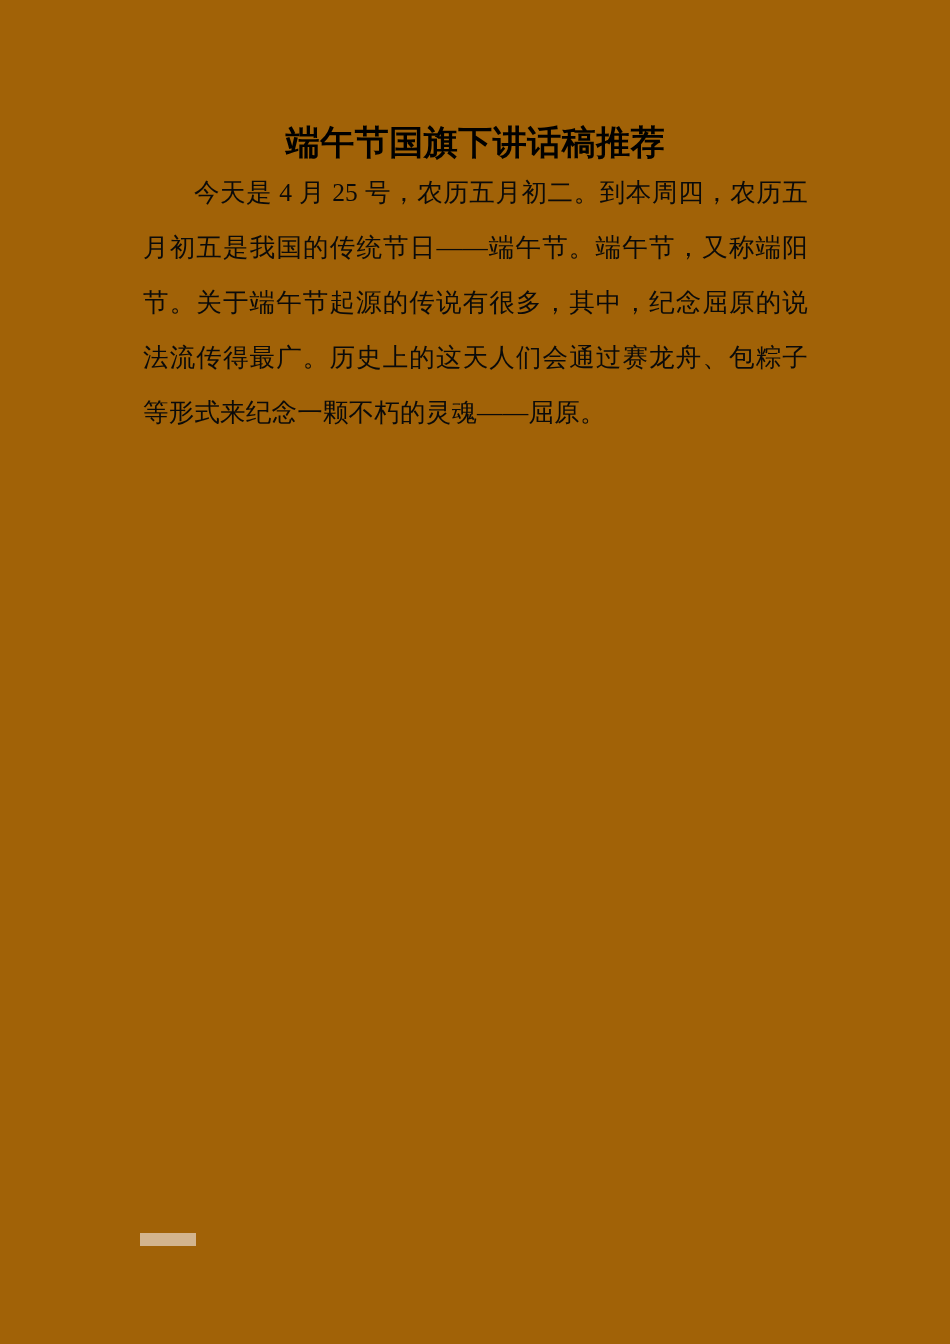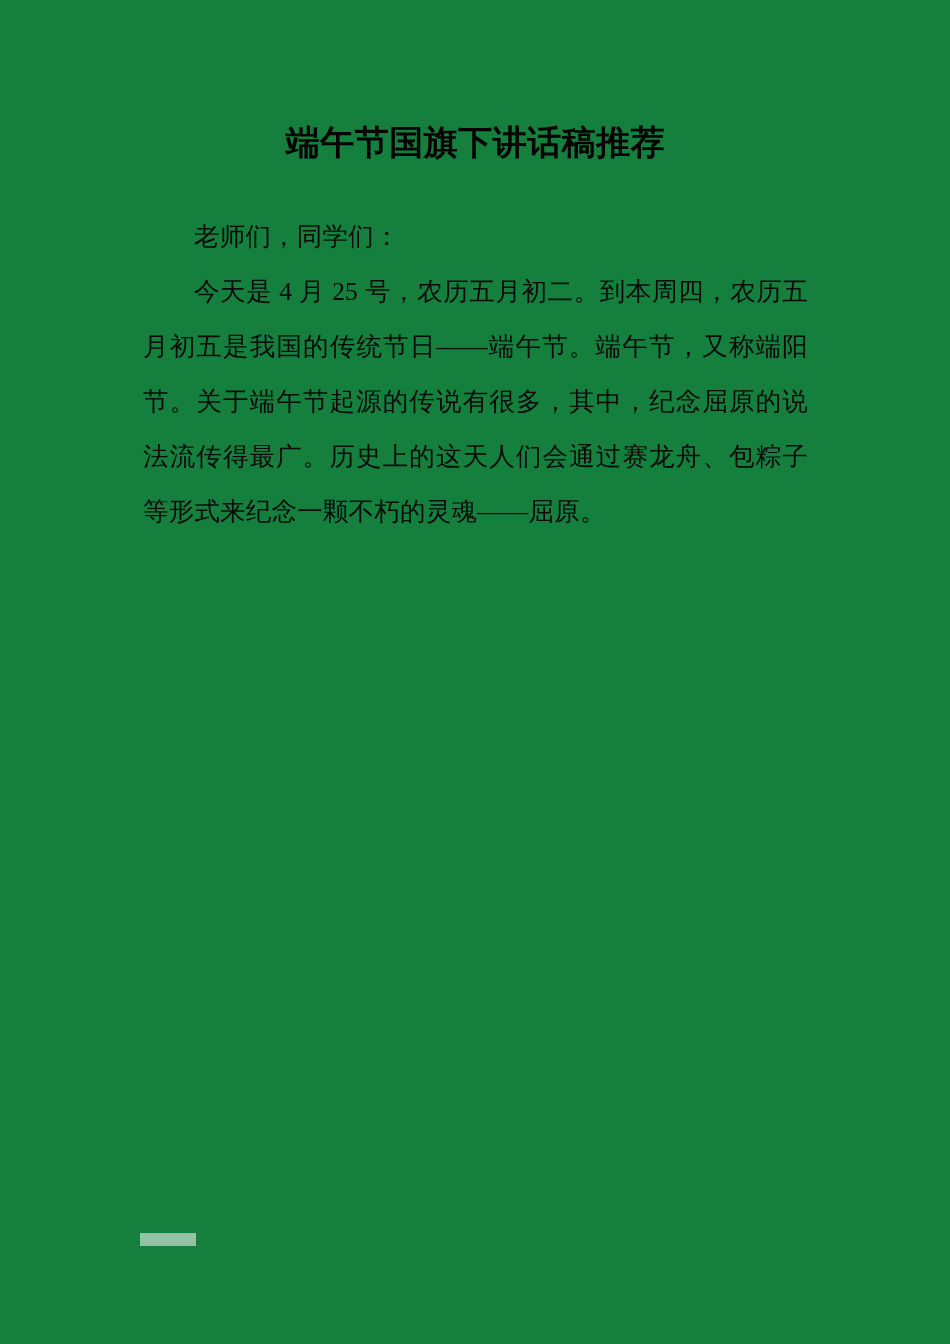--- a/index.html
+++ b/index.html
@@ -7,21 +7,21 @@
     margin: 0;
     padding: 0;
     background: #ffffff;
   }
 
   .page {
     position: relative;
     width: 950px;
     height: 1344px;
     margin: 0 auto;
-    background: #15803d;
+    background: #a16207;
     overflow: hidden;
     box-sizing: border-box;
   }
 
   .doc-body {
     position: absolute;
     left: 143px;
     top: 0;
     width: 665px;
   }
@@ -68,21 +68,20 @@
 </style>
 </head>
 <body>
 
 <div class="page">
 
   <div class="doc-body">
 
     <h1 class="doc-title">端午节国旗下讲话稿推荐</h1>
 
-    <p class="para para-gap-first">老师们，同学们：</p>
 
 
 
     <p class="para">今天是 4 月 25 号，农历五月初二。到本周四，农历五月初五是我国的传统节日——端午节。端午节，又称端阳节。关于端午节起源的传说有很多，其中，纪念屈原的说法流传得最广。历史上的这天人们会通过赛龙舟、包粽子等形式来纪念一颗不朽的灵魂——屈原。</p>
 
 
   </div>
 
   <div class="watermark-artifact"></div>
 

